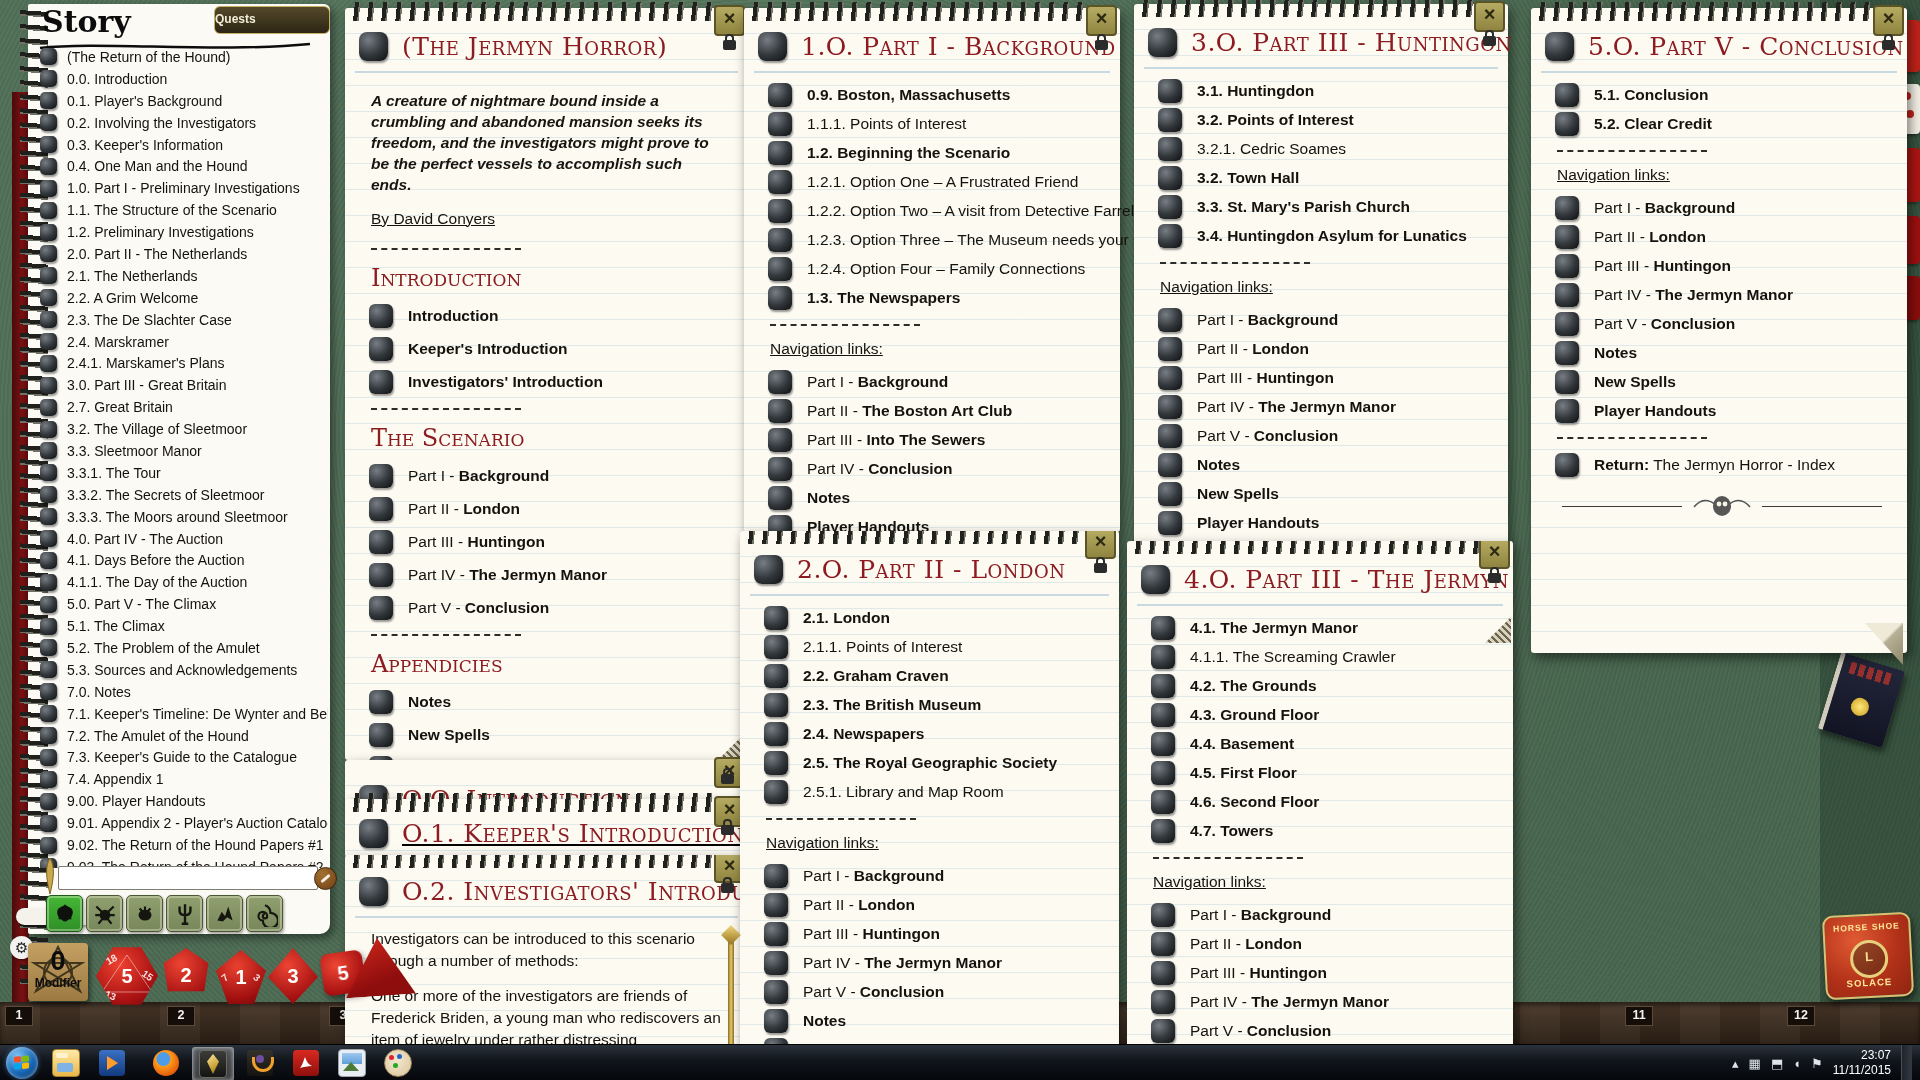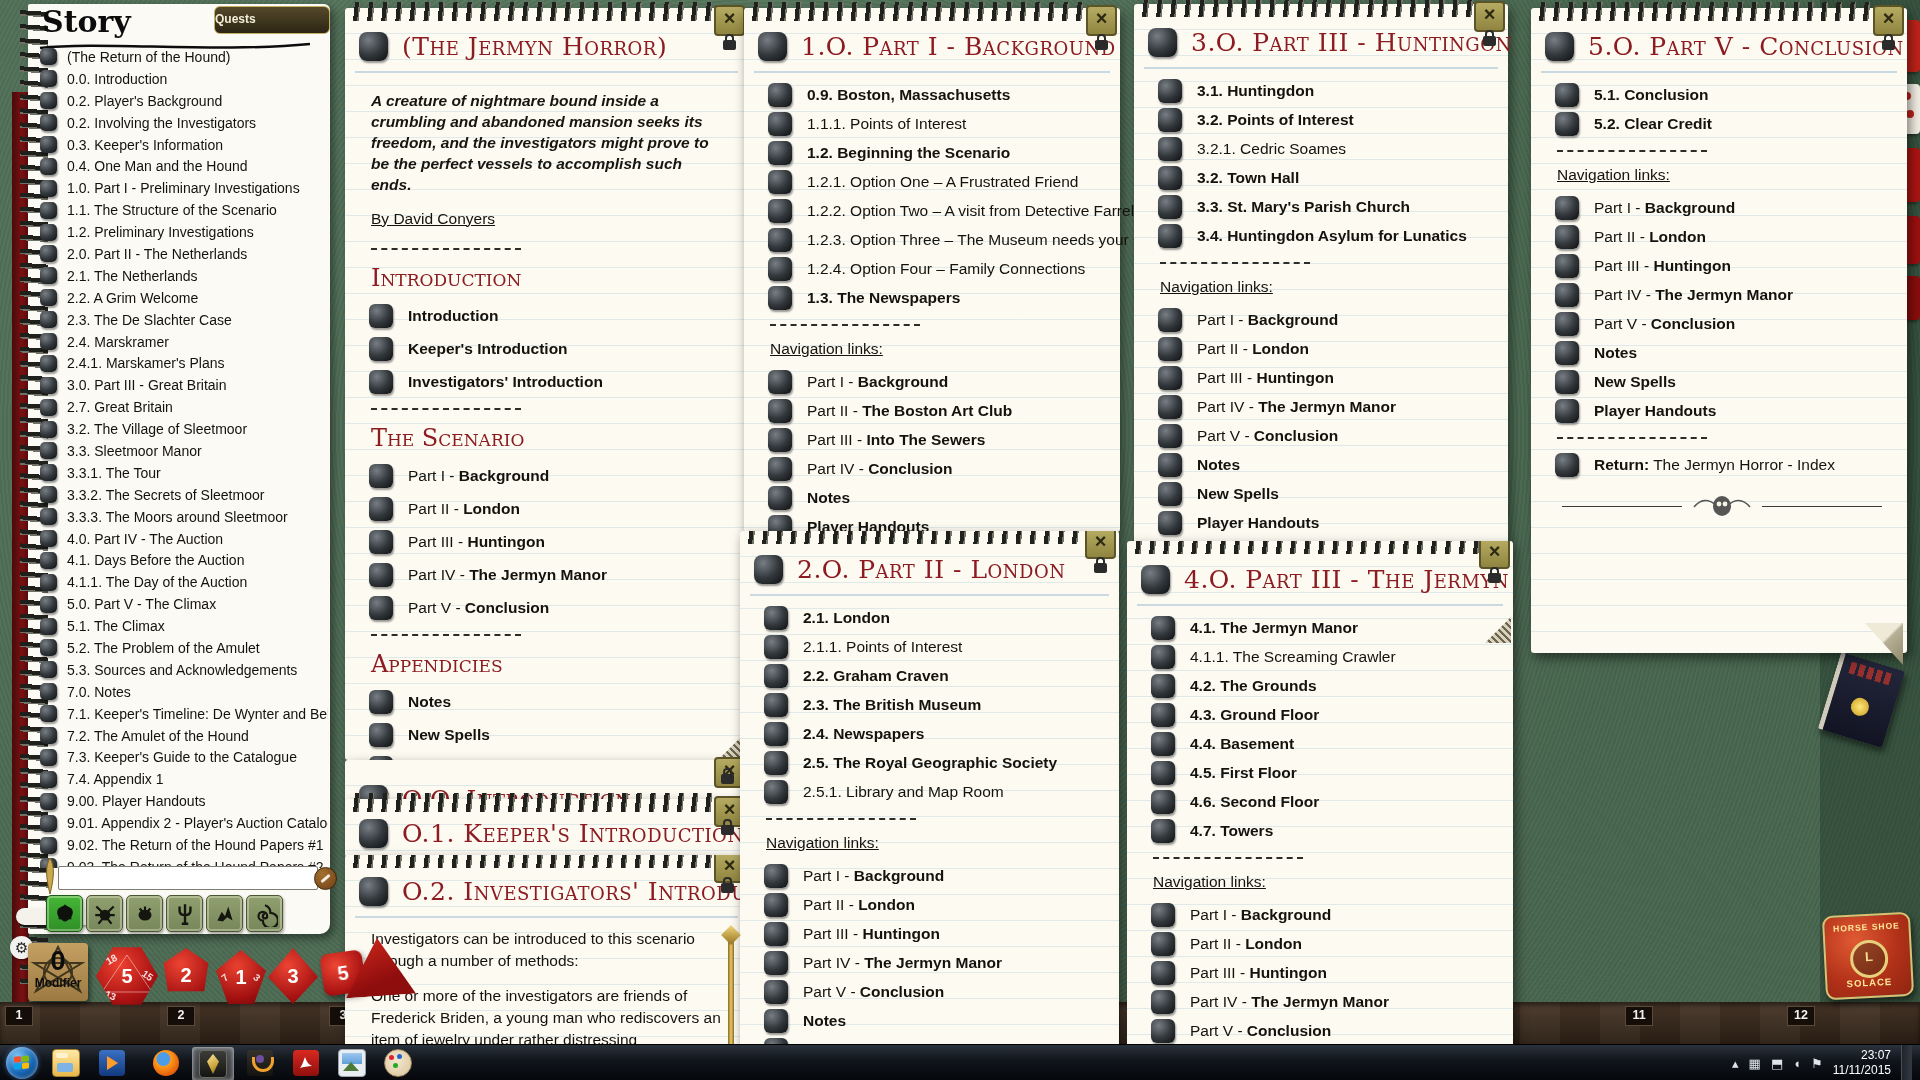--- a/index.html
+++ b/index.html
@@ -209,21 +209,21 @@
         <span class="lbl">(The Return of the Hound)</span>
       </div>
 
       <div class="srow">
         <span class="bullet"></span>
         <span class="lbl">0.0. Introduction</span>
       </div>
 
       <div class="srow">
         <span class="bullet"></span>
-        <span class="lbl">0.2. Player's Background</span>
+        <span class="lbl">0.1. Player's Background</span>
       </div>
 
       <div class="srow">
         <span class="bullet"></span>
         <span class="lbl">0.2. Involving the Investigators</span>
       </div>
 
       <div class="srow">
         <span class="bullet"></span>
         <span class="lbl">0.3. Keeper's Information</span>
@@ -578,21 +578,21 @@
   </div>
 
   <div class="pad" style="left:345px;top:760px;width:403px;height:46px;">
     <div class="xb"></div>
     <div class="locki" style="top:14px;right:14px;"></div>
     <div class="trow" style="padding-top:25px;">
       <span class="bullet b28"></span>
       <span class="title">O.O. Introduction</span>
     </div>
   </div>
-  <div class="pad" style="left:345px;top:799px;width:403px;height:58px;">
+  <div class="pad" style="left:345px;top:799px;width:403px;height:58px;text-decoration:underline;">
     <div class="coils"></div>
     <div class="xb"></div>
     <div class="locki" style="top:26px;right:14px;"></div>
     <div class="trow" style="padding-top:20px;">
       <span class="bullet b28"></span>
       <span class="title">O.1. Keeper's Introduction</span>
     </div>
   </div>
   <div class="pad" style="left:345px;top:855px;width:403px;height:225px;overflow:hidden;">
     <div class="coils"></div>

